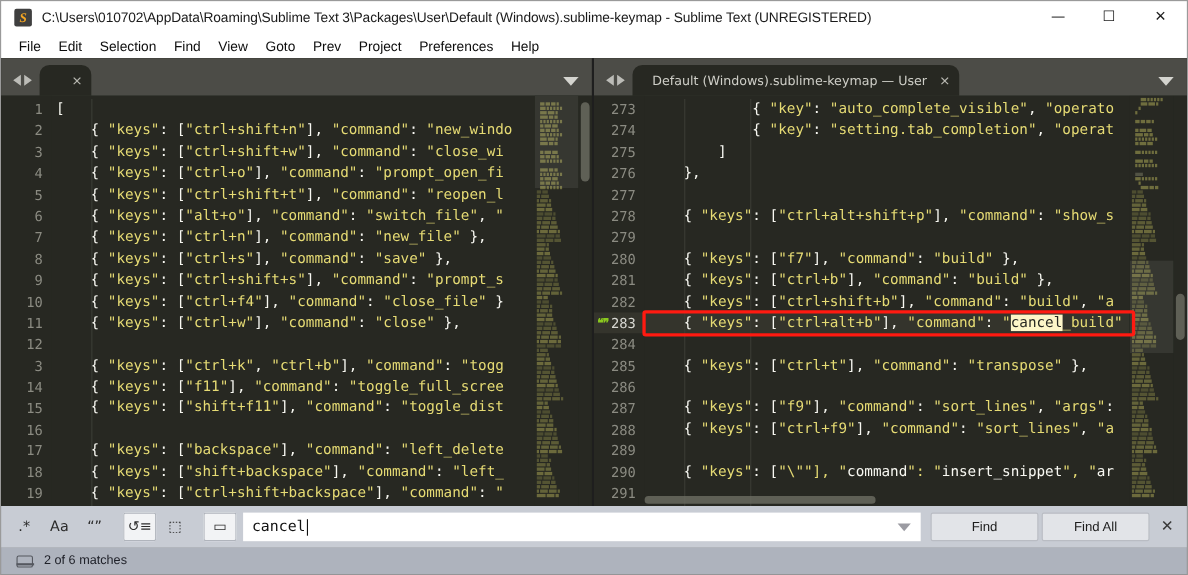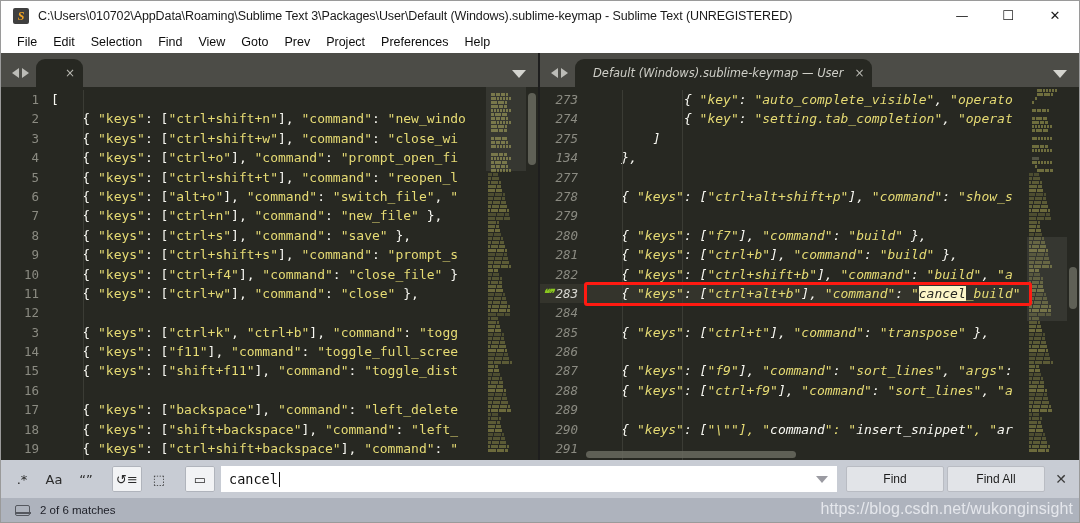--- a/index.html
+++ b/index.html
@@ -60,21 +60,21 @@
   
   .editor-area {
     flex: 1 1 auto; display: flex; background: #3c3c3c;
     min-height: 0; position: relative;
   }
   .pane {
     position: relative; display: flex; flex-direction: column;
     min-width: 0; background: #272822;
   }
   .pane-left  { width: 539px; border-right: 2px solid #1e1e1e; }
-  .pane-right { width: 539px; font-style: italic; }
+  .pane-right { width: 539px; }
 
   
   .tabstrip {
     height: 34px; background: #4c4c47; display: flex; align-items: flex-end;
     position: relative; flex: 0 0 34px;
   }
   .navarrows {
     display: flex; align-items: center; gap: 3px;
     padding: 0 7px 9px 11px; flex: 0 0 auto;
   }
@@ -818,21 +818,21 @@
           <span class="tab-label">Default (Windows).sublime-keymap — User</span>
           <span class="tab-close">×</span>
         </div>
         <div class="tab-menu-caret"></div>
       </div>
       <div class="code-body">
         <div class="gutter" id="gutter-right">
             <div class="ln">273</div>
             <div class="ln">274</div>
             <div class="ln">275</div>
-            <div class="ln">134</div>
+            <div class="ln">276</div>
             <div class="ln">277</div>
             <div class="ln">278</div>
             <div class="ln">279</div>
             <div class="ln">280</div>
             <div class="ln">281</div>
             <div class="ln">282</div>
             <div class="ln cur">283<span class="bookmark-icon">❝❞</span></div>
             <div class="ln">284</div>
             <div class="ln">285</div>
             <div class="ln">286</div>
@@ -1341,16 +1341,15 @@
       <span class="find-caret-btn"></span>
     </div>
     <div class="fb-btn">Find</div>
     <div class="fb-btn">Find All</div>
     <div class="fb-close">✕</div>
   </div>
 
   <div class="statusbar">
     <div class="status-icon"></div>
     <div class="status-text">2 of 6 matches</div>
-    <div class="watermark">https://blog.csdn.net/wukonginsight</div>
   </div>
 
 </div>
 
 </body></html>

